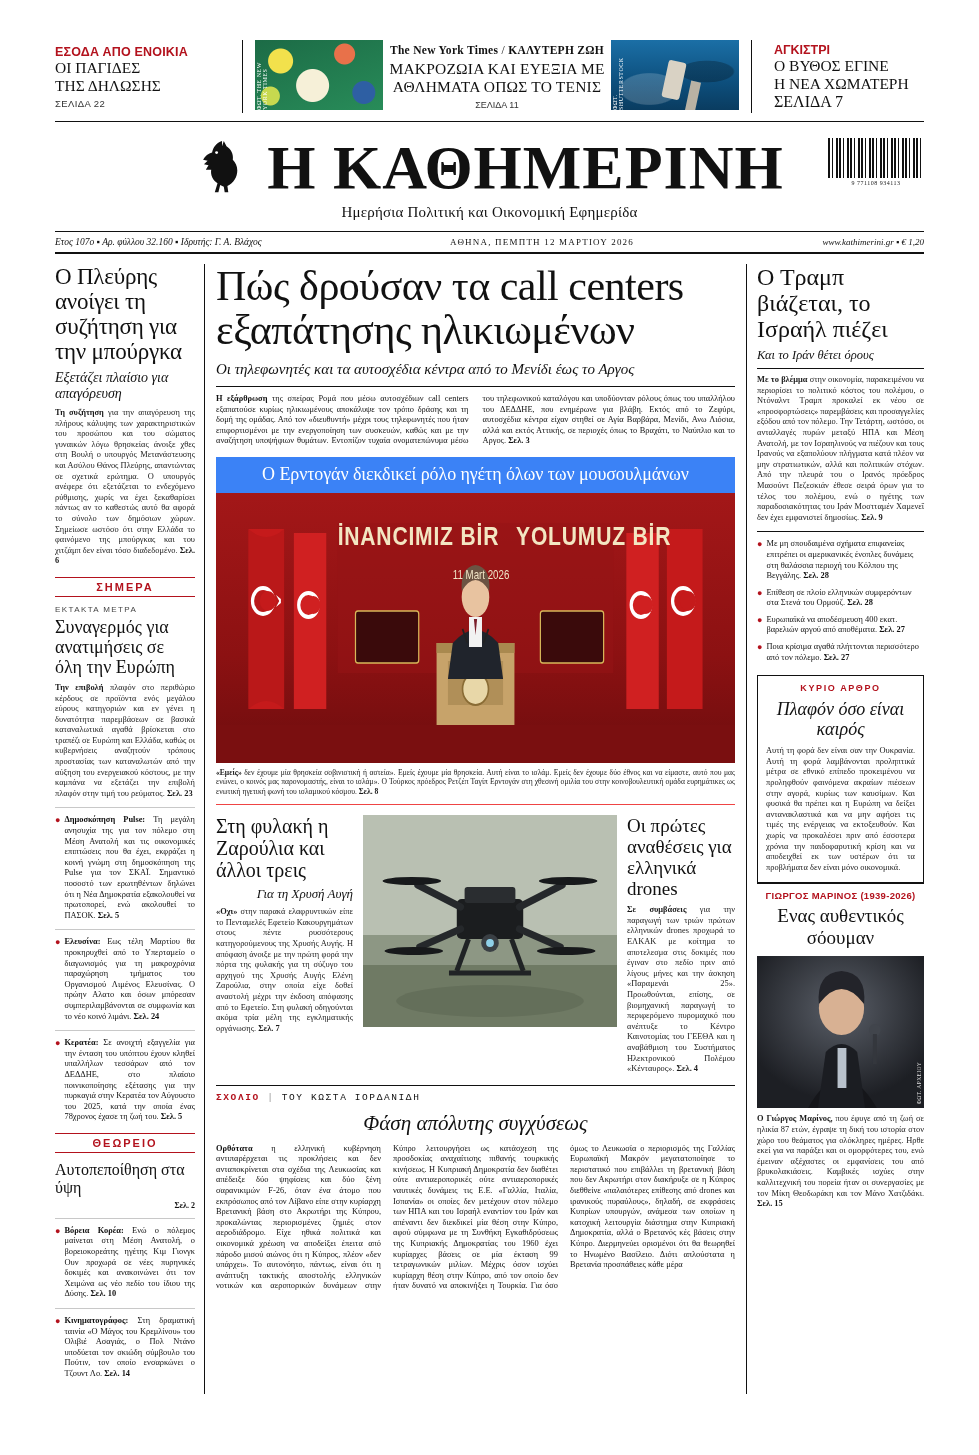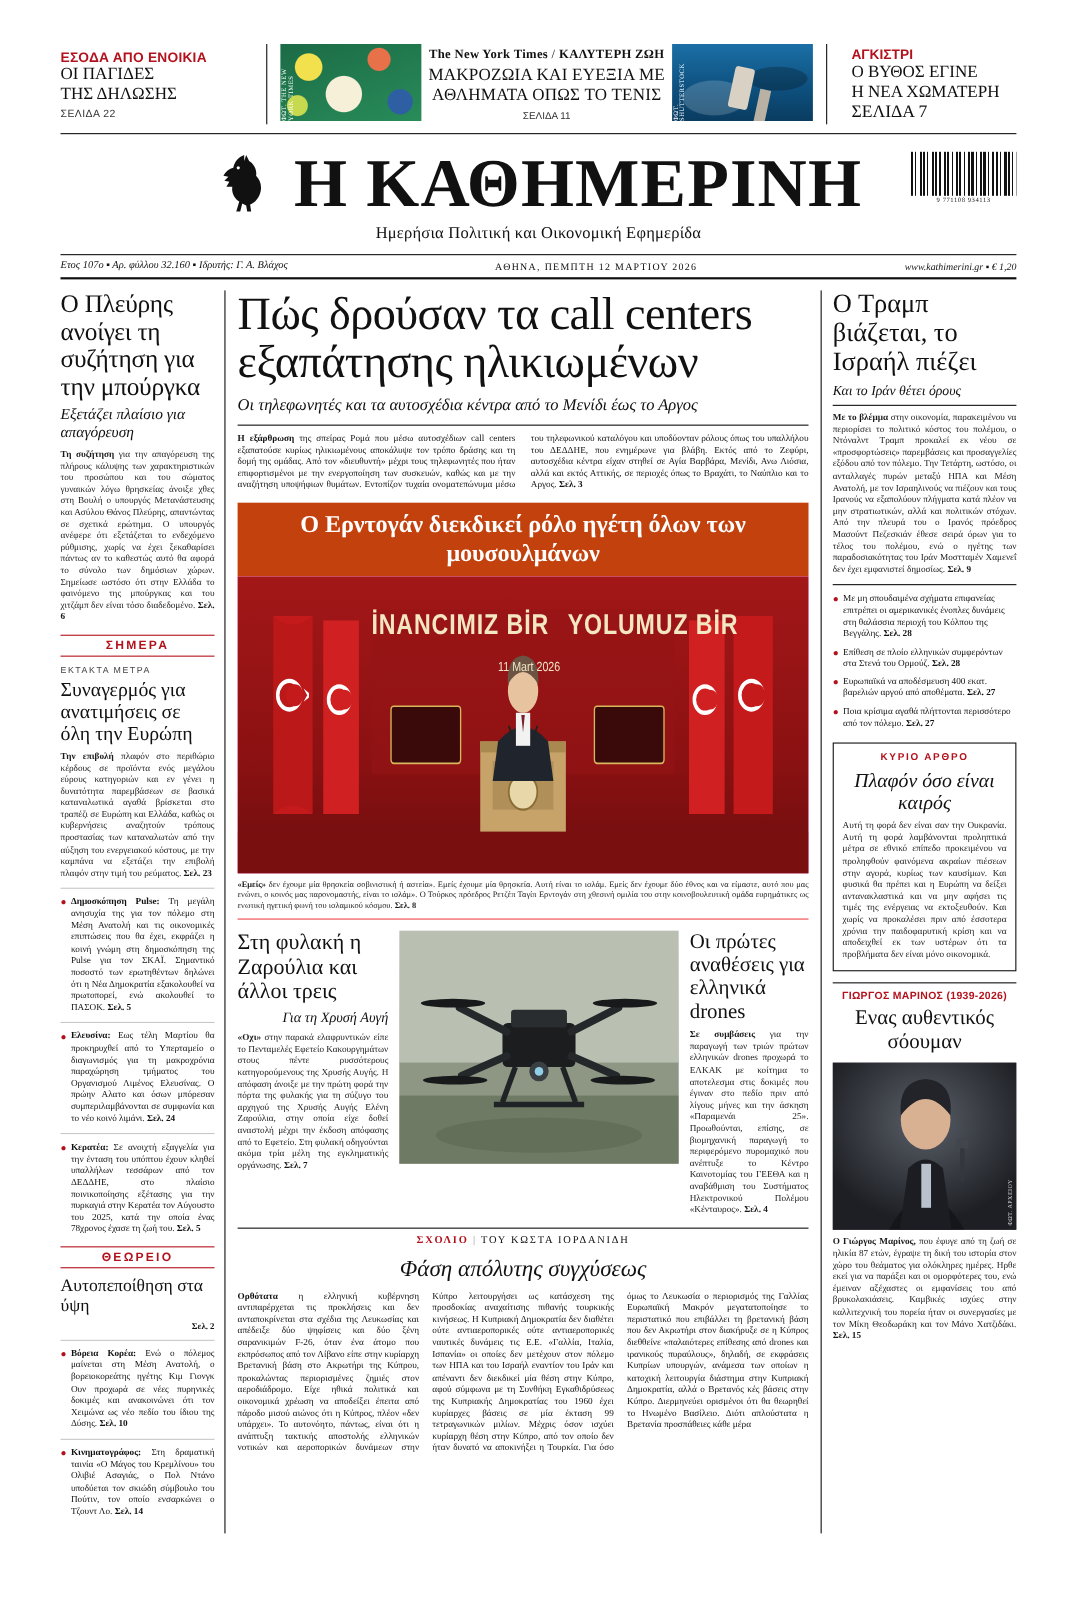--- a/index.html
+++ b/index.html
@@ -87,48 +87,48 @@
   .bold-lead { font-weight:bold; }
   .pg-ref { font-weight:bold; }
 
   .theorio h3 { font-size:16px; line-height:18px; font-weight:normal; margin:0; }
   .theorio .sel { text-align:right; font-size:8px; font-weight:bold; margin-top:4px; }
 
   
   h1.main-title { font-size:42px; line-height:44px; font-weight:normal; margin:0; letter-spacing:-.5px; }
   .main-sub { font-style:italic; font-size:15px; line-height:17px; margin-top:9px; padding-bottom:8px; border-bottom:1px solid #111; }
   .two-col { column-count:2; column-gap:14px; font-size:8.4px; line-height:10.6px; text-align:justify; margin-top:7px; }
-  .banner { background:#c2410c; color:#fff; text-align:center; font-size:22px; padding:7px 6px 8px; margin-top:10px; letter-spacing:-.1px;font-weight:bold; }
-  .photo-main { width:100%; height:270px; position:relative; overflow:hidden; background:#be185d; }
+  .banner { background:#3b82f6; color:#fff; text-align:center; font-size:18px; padding:7px 6px 8px; margin-top:10px; letter-spacing:-.1px; }
+  .photo-main { width:100%; height:270px; position:relative; overflow:hidden; background:#f97316; }
   .cap { font-size:7.6px; line-height:9.4px; text-align:justify; margin-top:5px; padding-bottom:8px; border-bottom:1px solid #ef4444; color:#1a1a1a; }
 
   .mid-lower { display:flex; gap:10px; margin-top:10px; }
   .ml-a { width:137px; }
   .ml-b { flex:1; }
   .ml-c { width:108px; }
   .ml-a h3 { font-size:20px; line-height:22px; font-weight:normal; margin:0; }
   .ml-a .it { font-style:italic; font-size:13px; margin-top:5px; margin-bottom:5px;text-align:right; }
   .ml-c h3 { font-size:19px; line-height:21px; font-weight:normal; margin:0 0 6px; }
   .photo-drone { width:100%; height:212px; background:linear-gradient(180deg,#cfd6cf 0%, #aab4a6 55%, #7f8a79 100%); position:relative; overflow:hidden; }
 
   .commentary { margin-top:10px; border-top:1px solid #111; padding-top:6px; }
-  .com-head { text-align:center; font-family:Liberation Serif, serif; font-size:9.5px; letter-spacing:1.6px; }
+  .com-head { text-align:left; font-family:Liberation Mono, monospace; font-size:9.5px; letter-spacing:1.6px; }
   .com-head .red { color:#b3121d; font-weight:bold; }
   .com-title { text-align:center; font-size:21px; font-style:italic; margin:8px 0 8px; }
   .three-col { column-count:3; column-gap:12px; font-size:8.4px; line-height:10.6px; text-align:justify; }
 
   
   h1.r-title { font-size:24px; line-height:26px; font-weight:normal; margin:0 0 6px; }
   .r-sub { font-style:italic; font-size:12.5px; line-height:14px; margin-bottom:6px; padding-bottom:6px; border-bottom:1px solid #111; }
   .r-bullets { margin-top:8px; border-top:1px solid #111; padding-top:7px; }
   .r-b { display:flex; gap:4px; font-size:8.4px; line-height:10.6px; margin-bottom:6px; }
   .kyrio { border:1px solid #111; padding:7px 8px 9px; margin-top:12px; }
   .kyrio .kh { text-align:center; font-family:"Liberation Sans", sans-serif; font-weight:bold; font-size:9px; letter-spacing:1.6px; color:#b3121d; margin-bottom:6px; }
   .kyrio h3 { text-align:center; font-size:18px; line-height:20px; font-weight:normal; font-style:italic; margin:0 0 7px; }
-  .obit { margin-top:10px; border-top:1px solid #111; padding-top:6px; }
+  .obit { margin-top:0; border-top:1px solid #111; padding-top:6px; }
   .obit .name { text-align:center; font-family:"Liberation Sans", sans-serif; font-weight:bold; font-size:9.5px; color:#b3121d; letter-spacing:.3px; }
   .obit h3 { text-align:center; font-size:19px; font-weight:normal; margin:4px 0 7px; }
   .photo-obit { width:100%; height:152px; background:linear-gradient(180deg,#3d3f46 0%, #23252b 100%); position:relative; overflow:hidden; }
   .credit-v { position:absolute; right:2px; bottom:4px; writing-mode:vertical-rl; transform:rotate(180deg); font-size:5.5px; color:#ddd; letter-spacing:.4px; }
 
   .red { color:#b3121d; }
 </style>
 </head>
 <body>
 

